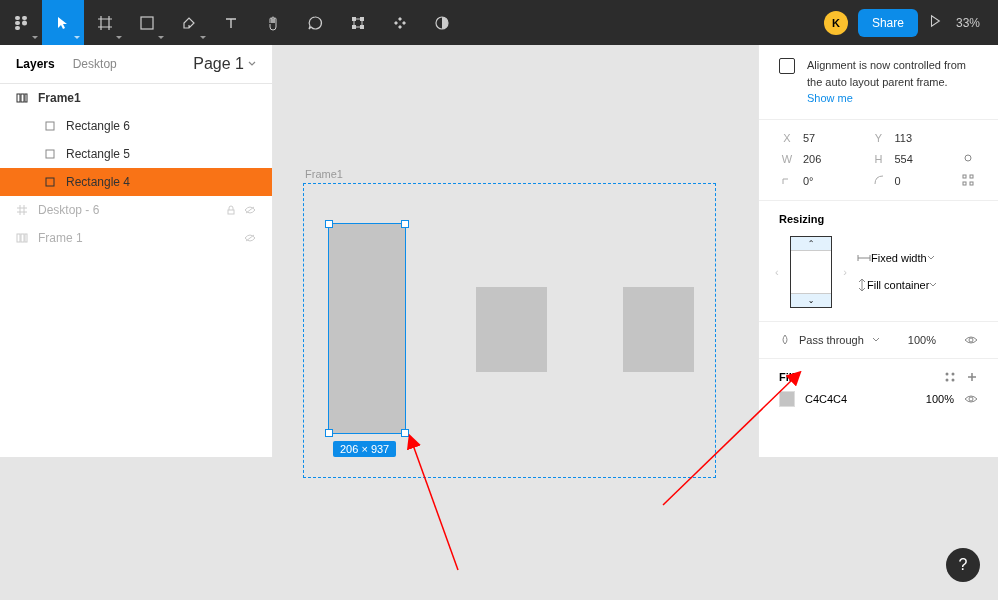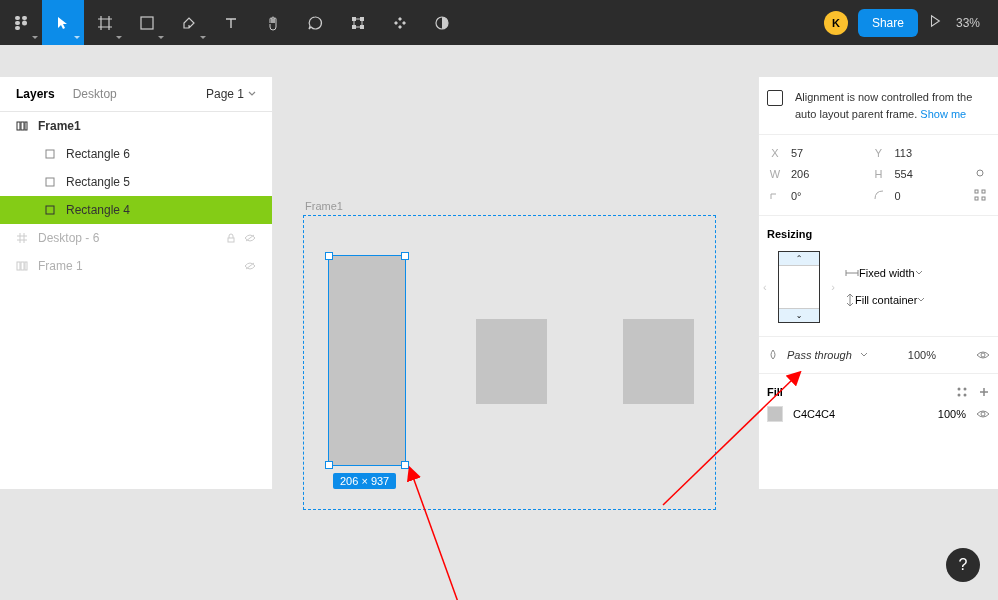--- a/index.html
+++ b/index.html
@@ -12,67 +12,67 @@
 .tb-btn svg { width: 16px; height: 16px; }
 .tb-btn .chev { position: absolute; right: 4px; bottom: 6px; width: 0; height: 0; border-left: 3px solid transparent; border-right: 3px solid transparent; border-top: 3px solid currentColor; opacity: 0.7; }
 .tb-sep { width: 1px; height: 24px; }
 .tb-right { margin-left: auto; display: flex; align-items: center; gap: 10px; padding-right: 14px; }
 .avatar { width: 24px; height: 24px; border-radius: 50%; background: #fbc02d; color: #000; font-size: 11px; font-weight: 600; display: flex; align-items: center; justify-content: center; }
 .share-btn { background: #0c8ce9; color: #fff; border: none; border-radius: 6px; padding: 7px 14px; font-size: 12px; font-weight: 500; cursor: pointer; }
 .play-icon { color: #ccc; cursor: pointer; }
 .zoom { color: #ccc; font-size: 12px; padding: 0 4px; cursor: pointer; }
 
 
-.main { display: flex; height: 412px; margin-top: 32px; }
+.main { display: flex; height: 412px; }
 .left-panel { width: 273px; background: #fff; border-right: 1px solid #e6e6e6; }
 .canvas-area { flex: 1; background: #e5e5e5; position: relative; }
 .right-panel { width: 240px; background: #fff; border-left: 1px solid #e6e6e6; overflow: hidden; position: relative; }
 
 
 .lp-tabs { display: flex; align-items: center; padding: 10px 16px; gap: 18px; font-size: 12px; border-bottom: 1px solid #e6e6e6; }
 .lp-tab { color: #888; cursor: pointer; }
 .lp-tab.active { color: #000; font-weight: 600; }
-.page-sel { margin-left: auto; color: #333; font-size: 12px; display: flex; align-items: center; gap: 4px; cursor: pointer; }
+.page-sel { margin-left: auto; color: #333; font-size: 16px; display: flex; align-items: center; gap: 4px; cursor: pointer; }
 .layer-row { display: flex; align-items: center; padding: 7px 16px; font-size: 12px; color: #333; cursor: pointer; gap: 10px; }
 .layer-row.depth1 { padding-left: 44px; }
 .layer-row.bold { font-weight: 700; }
-.layer-row.selected { background: #84cc16; }
+.layer-row.selected { background: #f97316; }
 .layer-row.dim { color: #b0b0b0; }
 .layer-ico { width: 12px; height: 12px; display: inline-flex; align-items: center; justify-content: center; }
 .layer-extras { margin-left: auto; display: flex; gap: 8px; color: #ccc; }
 
 
 .frame-label { position: absolute; font-size: 11px; color: #999; }
 .frame { position: absolute; background: transparent; border: 1px dashed #0c8ce9; }
 .rect { position: absolute; background: #c4c4c4; }
 .selected-rect { border: 1px solid #0c8ce9; }
 .handle { position: absolute; width: 8px; height: 8px; background: #fff; border: 1px solid #0c8ce9; }
 .dim-badge { position: absolute; background: #0c8ce9; color: #fff; font-size: 11px; padding: 2px 7px; border-radius: 2px; }
 
 
-.rp-section { padding: 12px 8px; font-size: 11px; }
+.rp-section { padding: 12px 20px; font-size: 11px; }
 .rp-section.border { border-bottom: 1px solid #eee; }
 .info-text { color: #333; line-height: 1.5; padding-left: 28px; position: relative; }
 .info-text .info-ico { position: absolute; left: 0; top: 1px; width: 16px; height: 16px; border: 1px solid #333; border-radius: 2px; }
 .info-link { color: #0c8ce9; cursor: pointer; }
 .prop-grid { display: grid; grid-template-columns: 16px 1fr 16px 1fr 16px; gap: 8px 8px; align-items: center; font-size: 11px; color: #333; }
 .prop-label { color: #aaa; text-align: center; }
 .prop-val { color: #333; }
 .rp-title { font-weight: 600; margin-bottom: 10px; font-size: 11px; }
 .resizing-box { display: flex; align-items: center; gap: 14px; }
 .resize-widget { width: 64px; height: 74px; position: relative; display: flex; align-items: center; justify-content: center; }
 .resize-inner { width: 42px; height: 72px; border: 1px solid #333; position: relative; }
 .resize-inner .top, .resize-inner .bot { position: absolute; left: 0; right: 0; height: 14px; background: #e3f2fd; display: flex; align-items: center; justify-content: center; font-size: 8px; }
 .resize-inner .top { top: 0; border-bottom: 1px solid #ccc; }
 .resize-inner .bot { bottom: 0; border-top: 1px solid #ccc; }
 .resize-side { position: absolute; color: #ccc; font-size: 11px; }
 .resize-opts { display: flex; flex-direction: column; gap: 14px; font-size: 11px; }
 .resize-opt { display: flex; align-items: center; cursor: pointer; }
 .layer-sec { display: flex; align-items: center; justify-content: space-between; }
-.blend { display: flex; align-items: center; gap: 8px; color: #333; cursor: pointer; font-style: italic; }
+.blend { display: flex; align-items: center; gap: 8px; color: #333; cursor: pointer; }
 .pct { color: #333; }
 .fill-row { display: flex; align-items: center; gap: 10px; margin-top: 8px; }
 .swatch { width: 16px; height: 16px; background: #c4c4c4; border: 1px solid #ddd; }
 .rp-head { display: flex; justify-content: space-between; align-items: center; }
 .rp-icons { display: flex; gap: 10px; color: #888; }
 
 
 .arrow-svg { position: absolute; pointer-events: none; }
 
 

